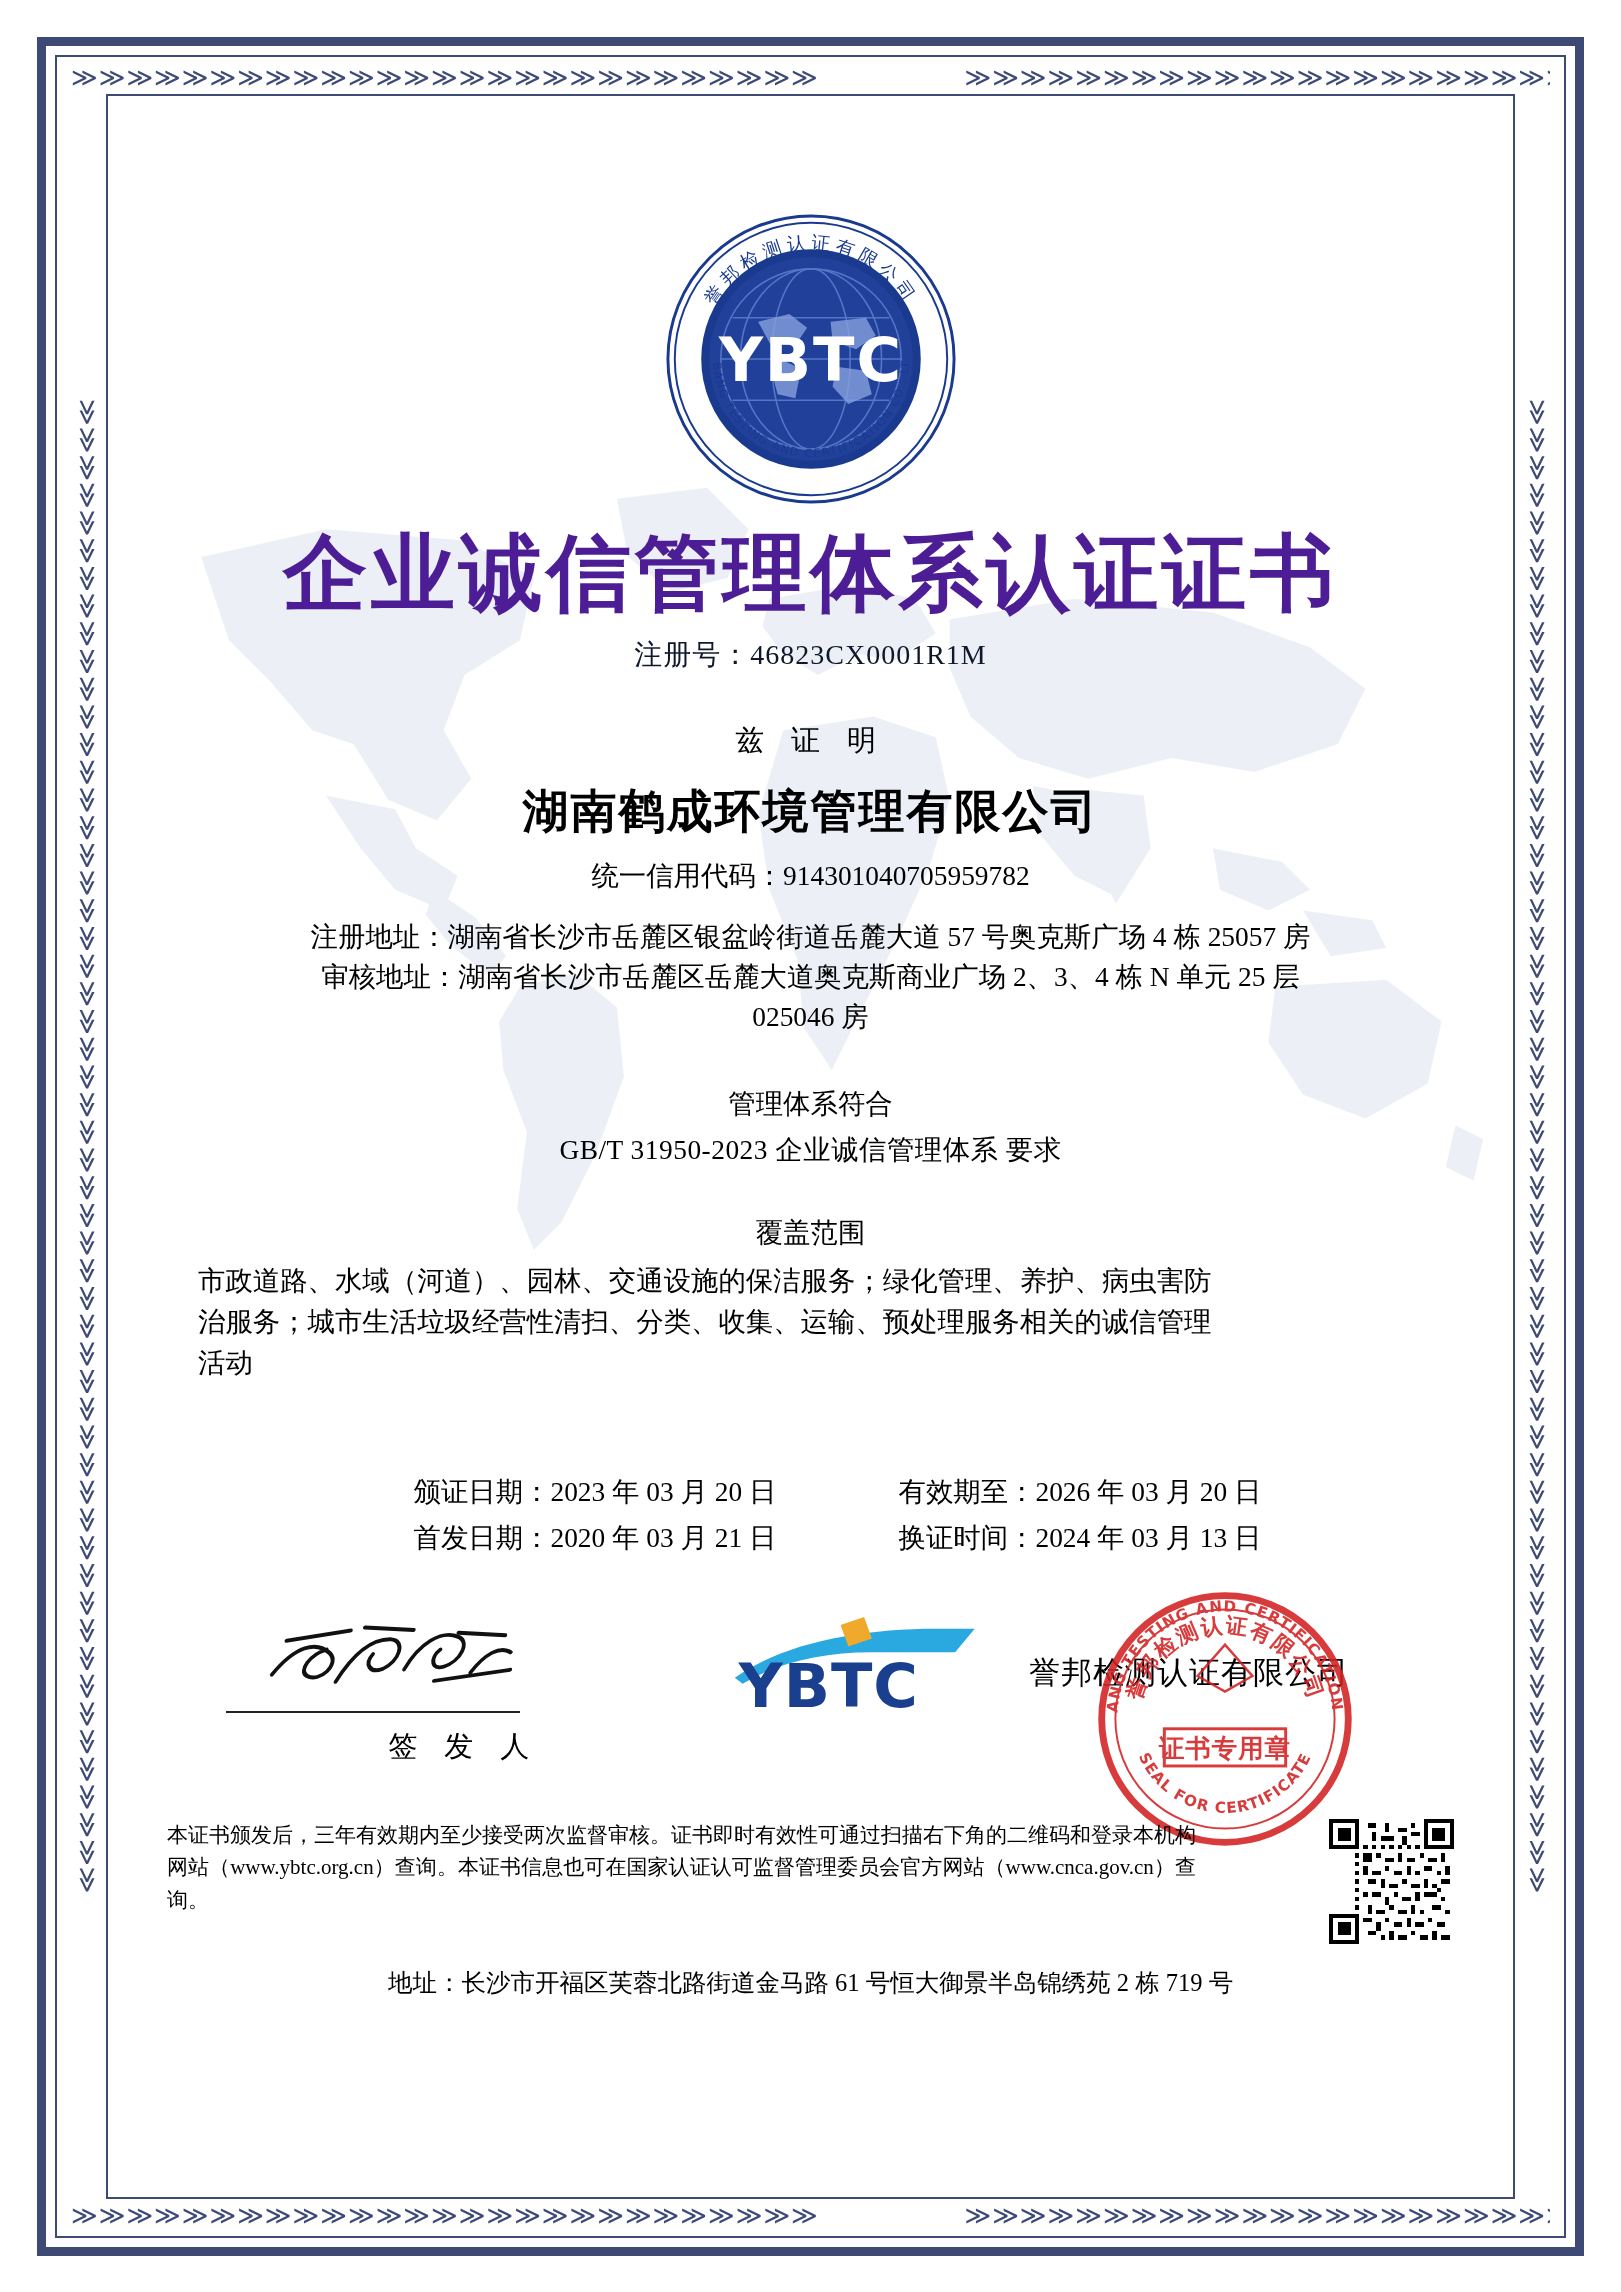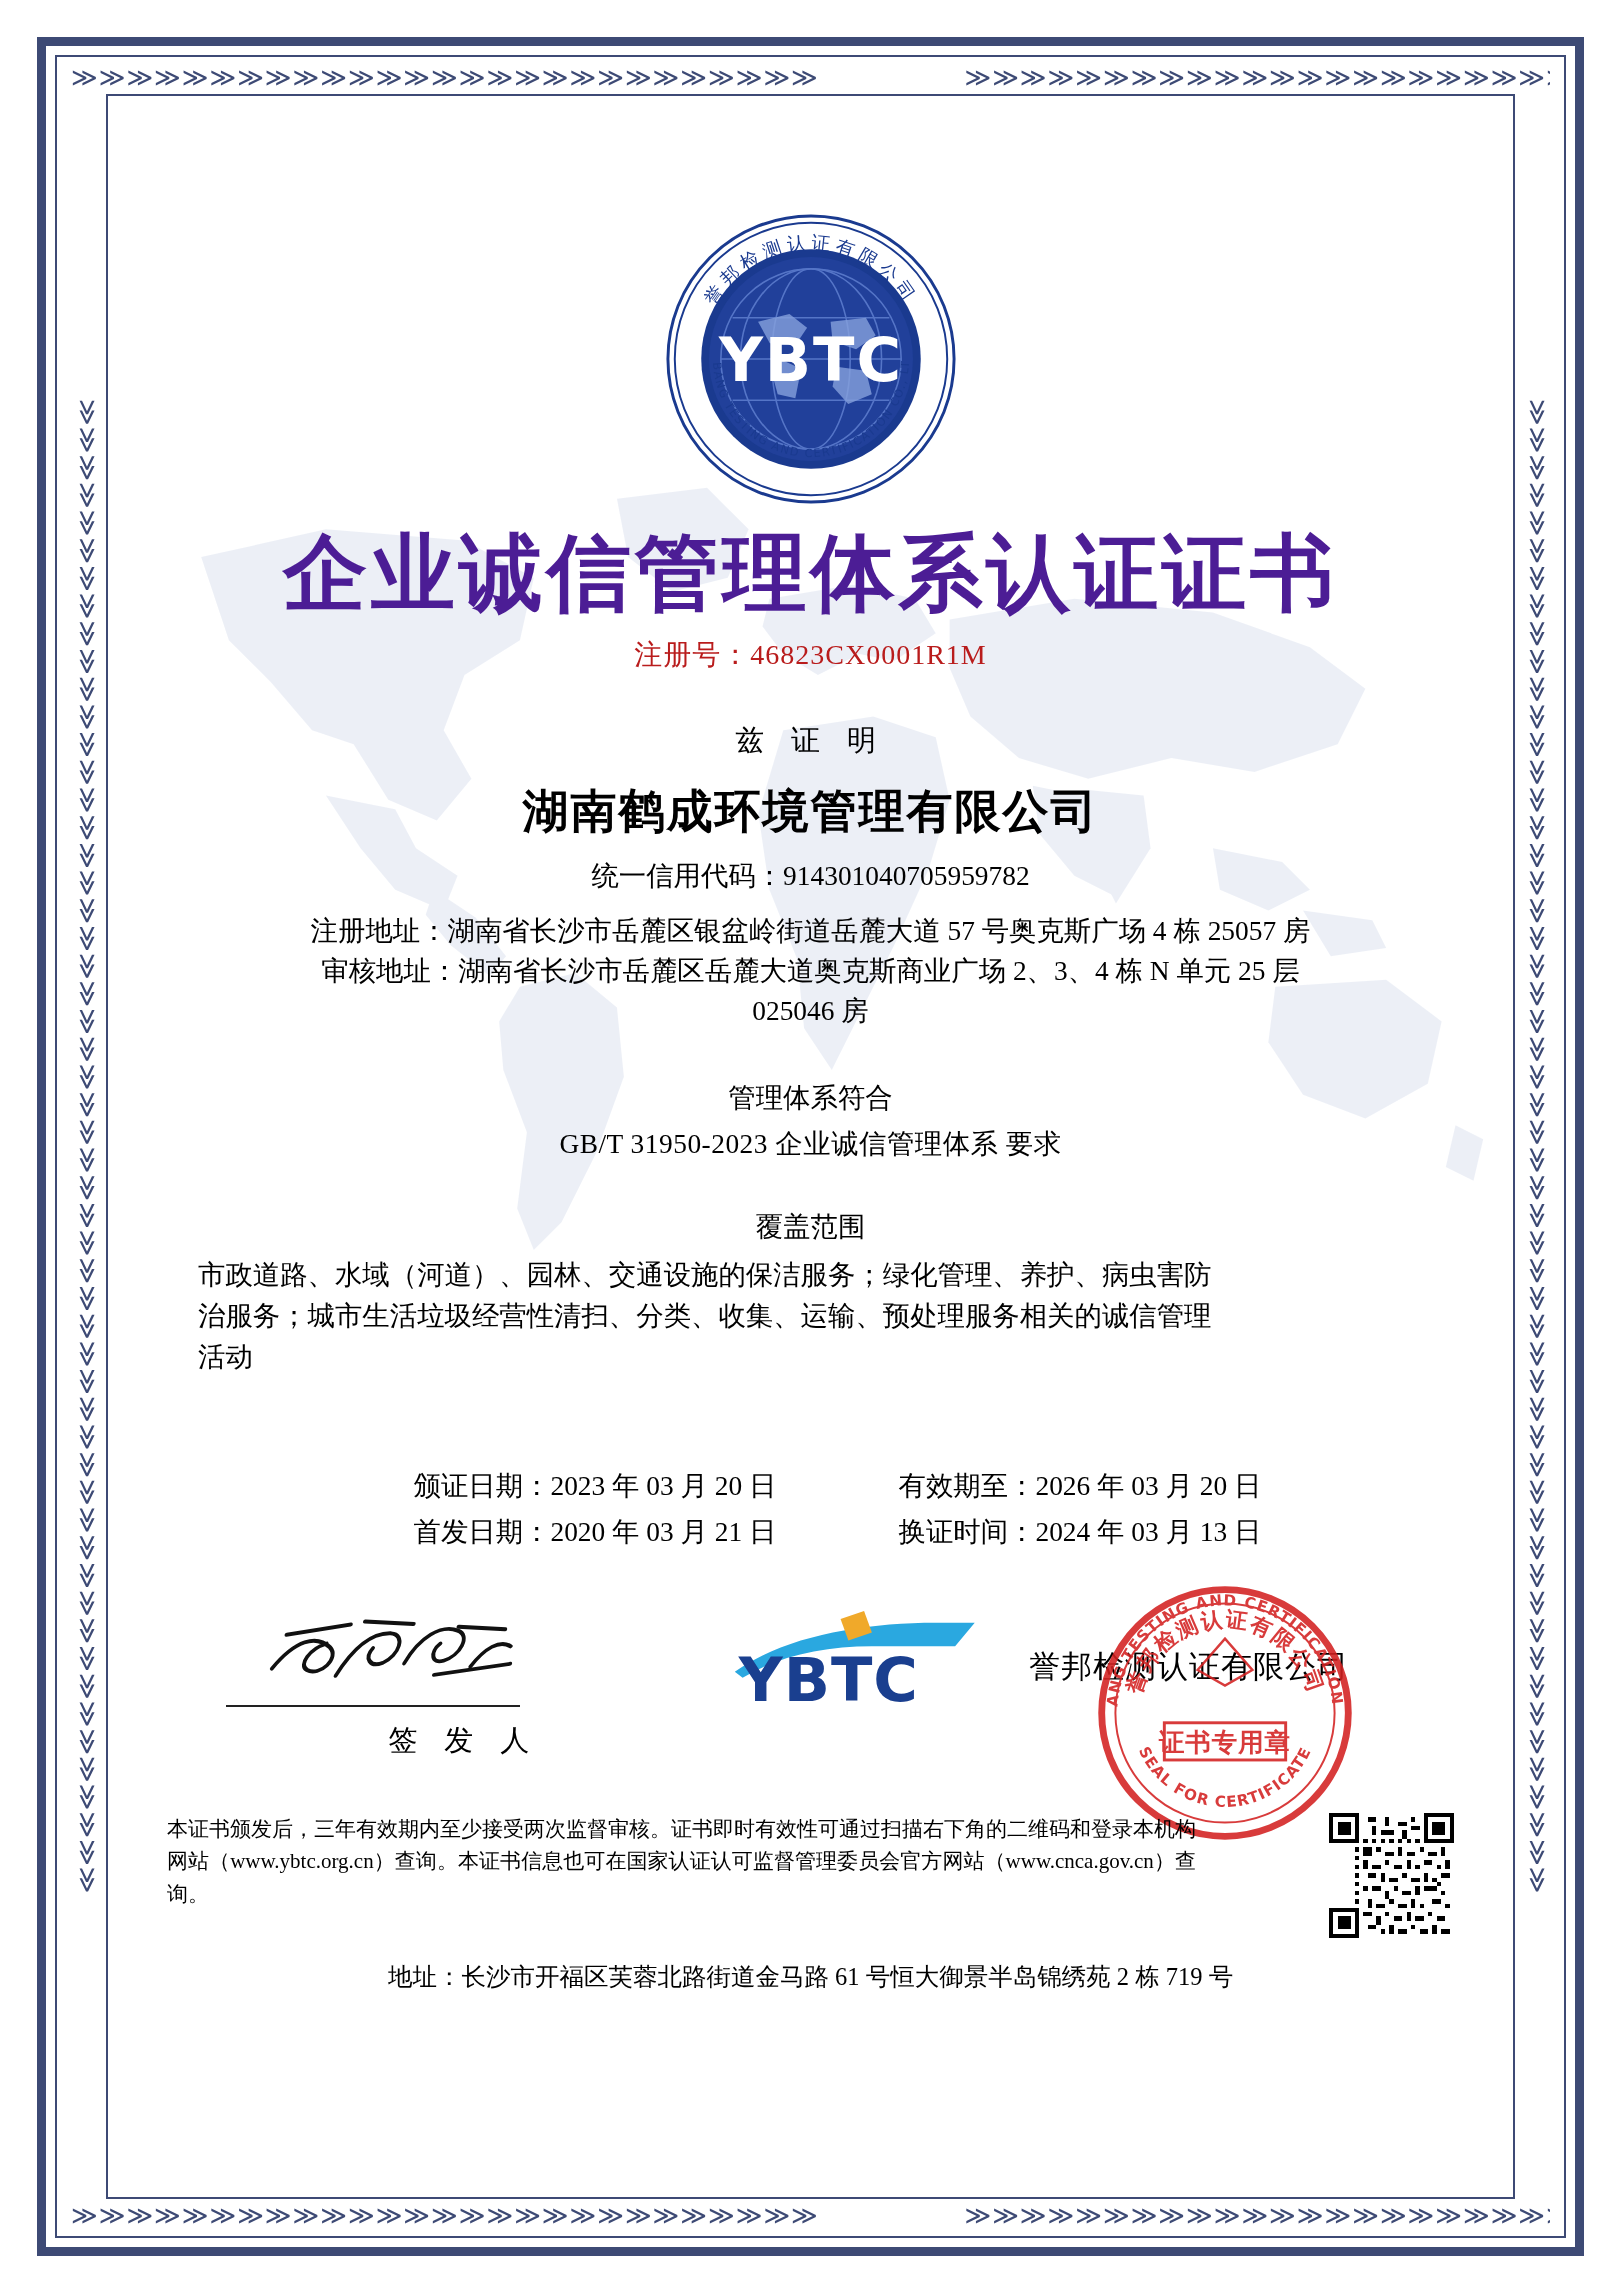--- a/index.html
+++ b/index.html
@@ -103,41 +103,41 @@
     font-size: 84px;
     font-weight: bold;
     letter-spacing: 3.9px;
     color: #4c1d95;
     font-family: "DejaVu Sans", "Liberation Sans", sans-serif;
     line-height: 1.08;
   }
   .reg-no {
     margin-top: 17.6px;
     font-size: 28px;
-    color: #b91c1c;
+    color: #0f172a;
     letter-spacing: 1px;
   }
 
   .certify-line {
     margin-top: 47px;
     font-size: 29px;
     letter-spacing: 9.8px;
   }
   .company-name {
     margin-top: 19.6px;
     font-size: 46px;
     font-weight: bold;
     letter-spacing: 2px;
   }
   .credit-code {
     margin-top: 15.7px;
     font-size: 27.4px;
   }
   .addr-block {
-    margin-top: 18px;
+    margin-top: 24px;
     font-size: 27.4px;
     line-height: 1.45;
     text-align: center;
     width: 1176px;
   }
 
   .sys-conform {
     margin-top: 49px;
     font-size: 27.4px;
   }

